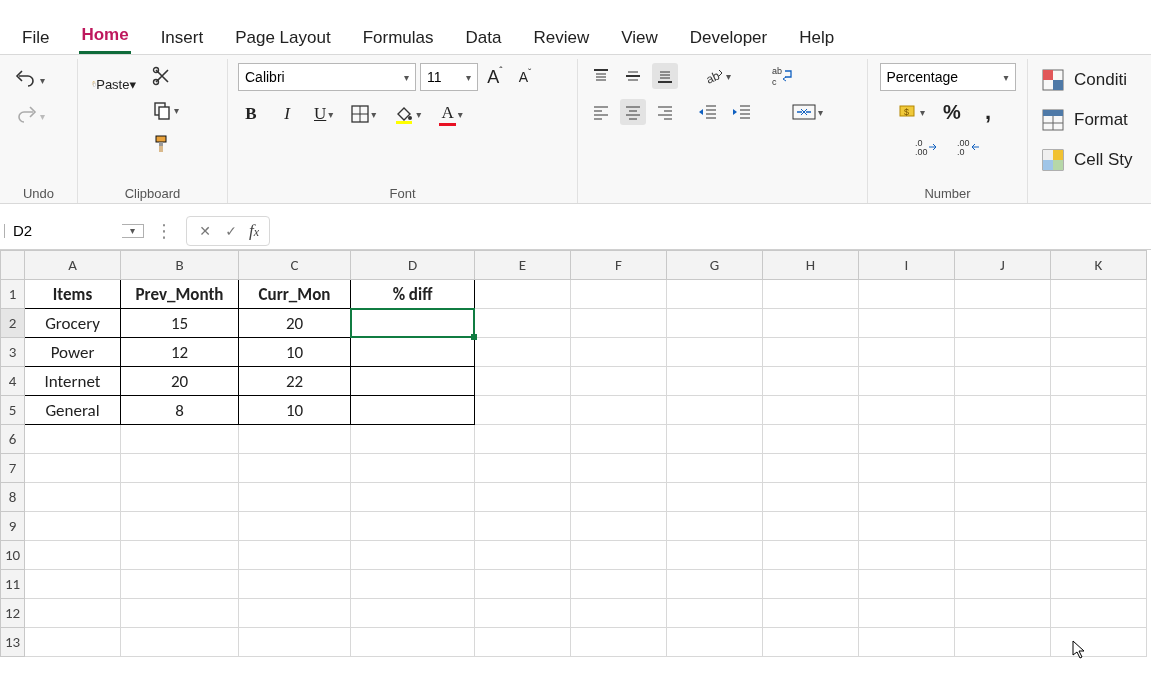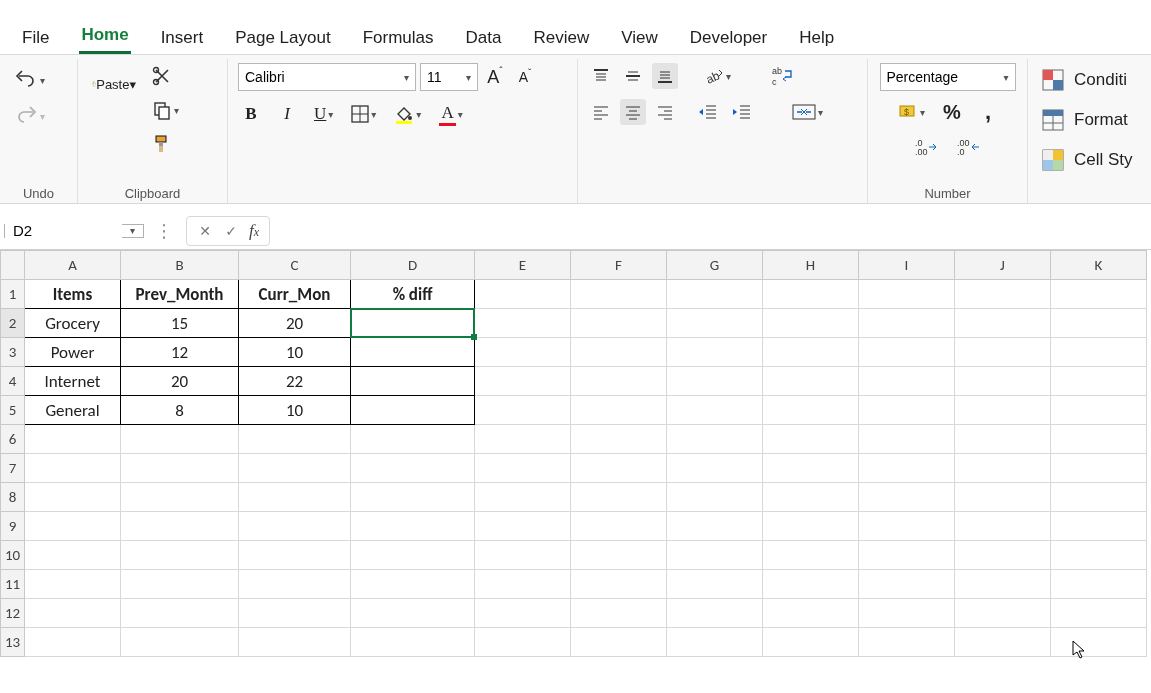--- a/index.html
+++ b/index.html
@@ -17,21 +17,21 @@
   .menu-bar {
     display: flex;
     align-items: flex-end;
     gap: 28px;
     padding: 8px 20px 0 20px;
     height: 54px;
     font-size: 17px;
   }
   .menu-item { padding: 6px 2px; cursor: pointer; }
   .menu-item.active {
-    color: #15803d;
+    color: #be185d;
     border-bottom: 3px solid #0f6b3a;
     font-weight: 600;
   }
   
   .ribbon {
     display: flex;
     background: #f8f8f8;
     border: 1px solid #d9d9d9;
     border-left: none; border-right: none;
     height: 150px;
@@ -251,20 +251,21 @@
               <rect x="2" y="17" width="16" height="3" fill="#ffff00"></rect>
             </svg>
           <span class="arrow">▾</span>
         </div>
         <div class="split btn">
           <span style="font-family:'Times New Roman',serif;font-size:17px;border-bottom:3px solid #e81123;padding:0 2px">A</span>
           <span class="arrow">▾</span>
         </div>
       </div>
     </div>
+    <div class="group-label">Font</div>
   </div>
 
   <div class="group" style="width:290px">
     <div class="group-body vstack" style="align-items:flex-start; gap:10px;">
       <div class="hstack" style="gap:6px">
         <div class="btn">
             <svg width="18" height="18">
               <line x1="2" y1="3" x2="16" y2="3" stroke="#333" stroke-width="2"></line>
               <line x1="4" y1="7" x2="14" y2="7" stroke="#333"></line>
               <line x1="4" y1="10" x2="14" y2="10" stroke="#333"></line>

